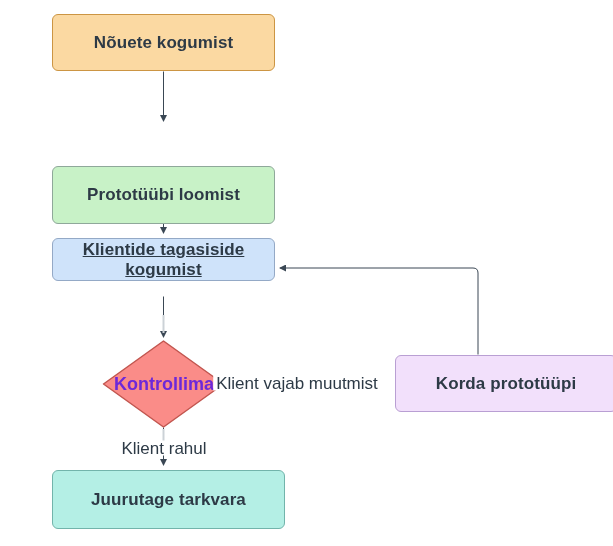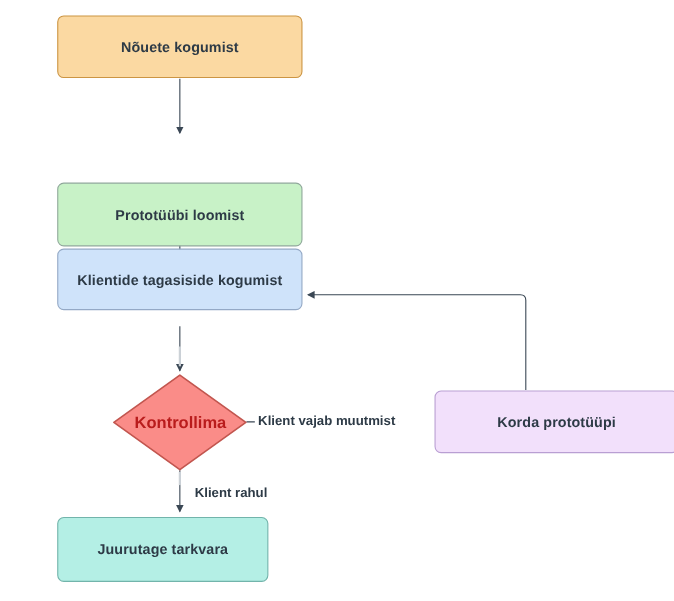--- a/index.html
+++ b/index.html
@@ -9,45 +9,45 @@
     background:#ffffff;
     font-family:"Liberation Sans", sans-serif;
     overflow:hidden;
   }
   .node{
     position:absolute;
     box-sizing:border-box;
     border:1px solid #888;
     border-radius:6px;
     display:flex;align-items:center;justify-content:center;
-    font-size:13px;font-weight:bold;color:#2d3a46;
+    font-size:17px;font-weight:bold;color:#2d3a46;
     text-align:center;
     letter-spacing:.1px;
   }
   #node-requirements{left:52px;top:14px;width:223px;height:57px;}
   #node-prototype{left:52px;top:126px;width:223px;height:58px;margin-top:40px;}
-  #node-feedback{left:52px;top:226px;width:223px;height:56px;}
+  #node-feedback{left:52px;top:238px;width:223px;height:43px;text-decoration:underline;}
   #node-redo{left:367px;top:355px;width:222px;height:57px;margin-left:28px;}
-  #node-deploy{left:52px;top:470px;width:192px;height:59px;text-align:center;}
+  #node-deploy{left:52px;top:470px;width:233px;height:59px;text-align:center;}
   #diamond-label{
     position:absolute;left:104px;top:341px;width:120px;height:86px;
     display:flex;align-items:center;justify-content:center;
-    font-size:15px;font-weight:bold;color:#b91c1c;
+    font-size:18px;font-weight:bold;color:#6d28d9;
   }
   .edge-label{
     position:absolute;
     transform:translate(-50%,-50%);
     background:#ffffff;
     padding:1px 3px;
-    font-size:12px;font-weight:bold;color:#2d3a46;
+    font-size:17px;font-weight:normal;color:#2d3a46;
     white-space:nowrap;
     line-height:13px;
   }
   #edge-label-change{left:297px;top:383px;}
-  #edge-label-satisfied{left:164px;top:448px;margin-left:46px;}
+  #edge-label-satisfied{left:164px;top:448px;}
   svg{position:absolute;left:0;top:0;}
 </style>
 </head>
 <body>
 
 <div id="canvas">
 
   <svg width="613" height="546" viewBox="0 0 613 546">
     <defs>
       <marker id="arrow" markerWidth="7" markerHeight="7" refX="6" refY="3.5" orient="auto" markerUnits="userSpaceOnUse">

